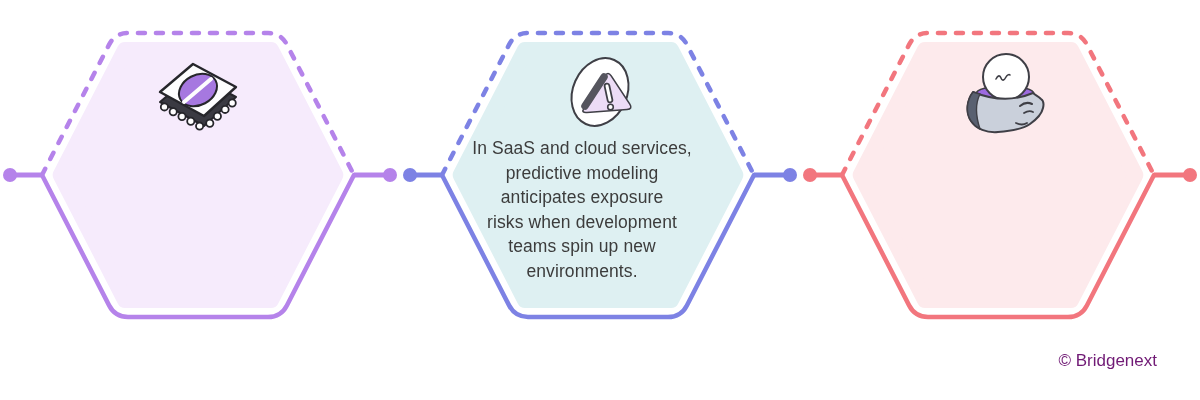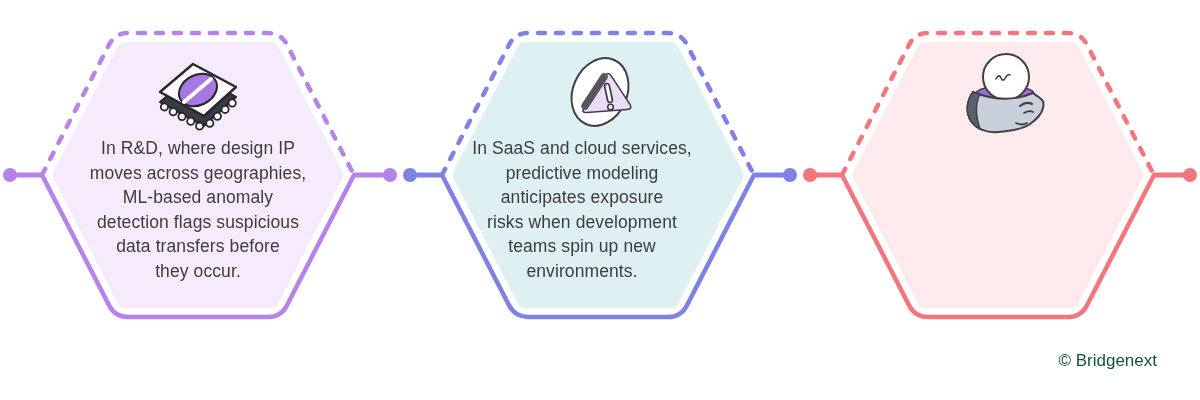--- a/index.html
+++ b/index.html
@@ -24,21 +24,21 @@
     letter-spacing: 0.1px;
   }
   .card-text.t1 { left: 62px; }
   .card-text.t2 { left: 446px; }
   .card-text.t3 { left: 862px; }
   .copyright {
     position: absolute;
     top: 351px;
     right: 43px;
     font-size: 17px;
-    color: #14532d;
+    color: #701a75;
   }
 </style>
 </head>
 <body>
 
 <div class="stage">
 
   <svg class="diagram" width="1200" height="400" viewBox="0 0 1200 400">
 
     <g>
@@ -115,26 +115,20 @@
         <path d="M -7 -17 c 2 -4 4 -4 5 -1 c 1 3 3 3 5 -1 c 1 -2 3 -3 4 -2" fill="none" stroke="#3f3f46" stroke-width="1.6" stroke-linecap="round"></path>
         <path d="M -30 -4 C -36 4 -38 16 -32 25 C -27 33 -16 37 -5 36 C 8 35 20 33 27 28 C 34 23 39 17 40 12 C 41 8 41 5 38 3 C 35 0 32 -1 30 -3 Q 2 9 -30 -4 Z" fill="#cad0db" stroke="#3f3f46" stroke-width="2" stroke-linejoin="round"></path>
         <path d="M -30 -4 C -36 4 -38 16 -32 25 C -30 28 -27 31 -23 33 C -27 21 -28 8 -23 -2 Q -27 -3 -30 -4 Z" fill="#596070" stroke="#3f3f46" stroke-width="1.4" stroke-linejoin="round"></path>
         <path d="M 17 10 q 6 -5 12 -2" fill="none" stroke="#3f3f46" stroke-width="2" stroke-linecap="round"></path>
         <path d="M 21 17 q 5 -3 9 -1" fill="none" stroke="#3f3f46" stroke-width="1.8" stroke-linecap="round"></path>
         <path d="M 13 27 q 6 3 11 0" fill="none" stroke="#3f3f46" stroke-width="1.8" stroke-linecap="round"></path>
       </g>
     </g>
   </svg>
 
-  <div class="card-text t1">In R&amp;D, where design IP
-moves across geographies,
-ML-based anomaly
-detection flags suspicious
-data transfers before
-they occur.</div>
   <div class="card-text t2">In SaaS and cloud services,
 predictive modeling
 anticipates exposure
 risks when development
 teams spin up new
 environments.</div>
 
   <div class="copyright">© Bridgenext</div>
 </div>
 

